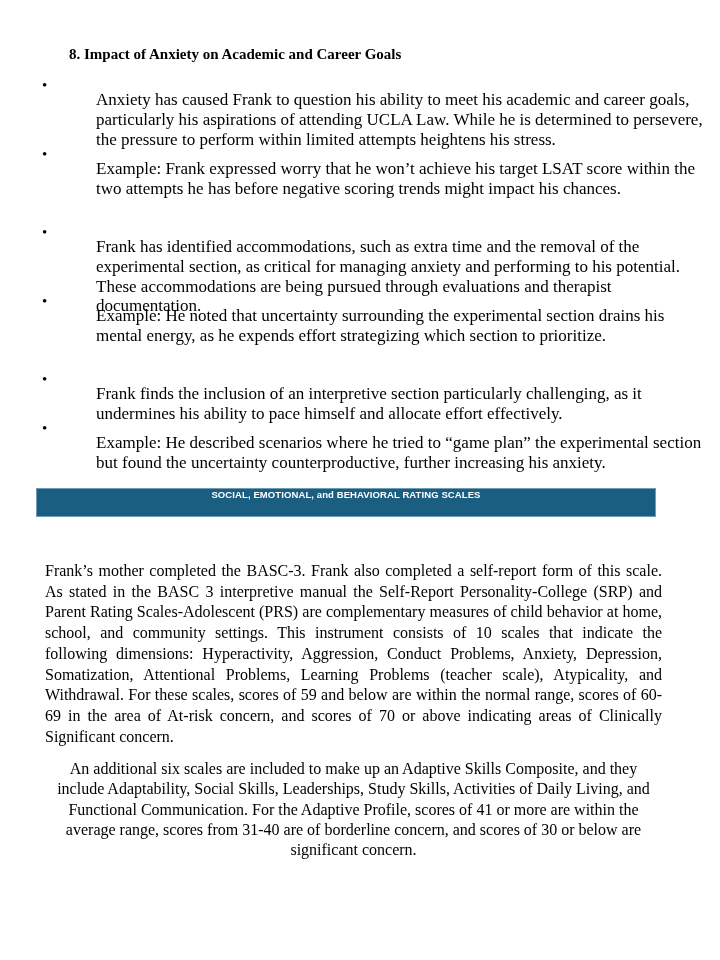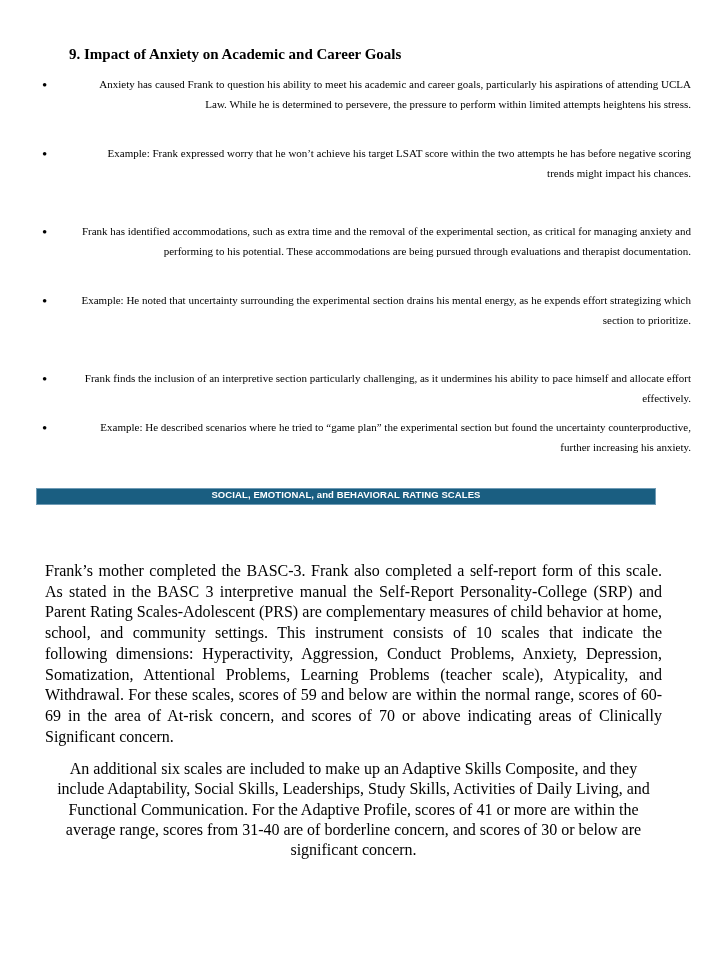--- a/index.html
+++ b/index.html
@@ -40,31 +40,30 @@
       position: absolute;
       left: 2px;
       top: 0;
       font-size: 15px;
       line-height: 20px;
     }
     .bullet-text {
       position: absolute;
       left: 41px;
       width: 610px;
-      font-size: 11px;
+      font-size: 17px;
       line-height: 19.8px;
-      margin: 0;
-      text-align: right;
+      margin: 15px;
     }
     .banner {
       position: absolute;
       left: 36px;
       top: 488px;
       width: 620px;
-      height: 17px;
+      height: 29px;
       background: #1a5e81;
       border: 1px solid #6f9bb5;
       box-sizing: border-box;
       color: #ffffff;
       font-family: "Liberation Sans", sans-serif;
       font-weight: bold;
       font-size: 9.5px;
       line-height: 11px;
       text-align: center;
       letter-spacing: 0.1px;
@@ -93,21 +92,21 @@
     .para-left {
       text-align: center;
       line-height: 20.3px;
     }
   </style>
 </head>
 <body>
 
 <div class="page">
 
-  <div class="section-heading" style="top:44px;">9. Impact of Anxiety on Academic and Career Goals</div>
+  <div class="section-heading" style="top:44px;">8. Impact of Anxiety on Academic and Career Goals</div>
 
   <div class="bullet-item" style="top:75px;">
     <span class="bullet-dot">•</span>
     <p class="bullet-text">Anxiety has caused Frank to question his ability to meet his academic and career goals, particularly his aspirations of attending UCLA Law. While he is determined to persevere, the pressure to perform within limited attempts heightens his stress.</p>
   </div>
 
   <div class="bullet-item" style="top:144px;">
     <span class="bullet-dot">•</span>
     <p class="bullet-text">Example: Frank expressed worry that he won’t achieve his target LSAT score within the two attempts he has before negative scoring trends might impact his chances.</p>
   </div>

